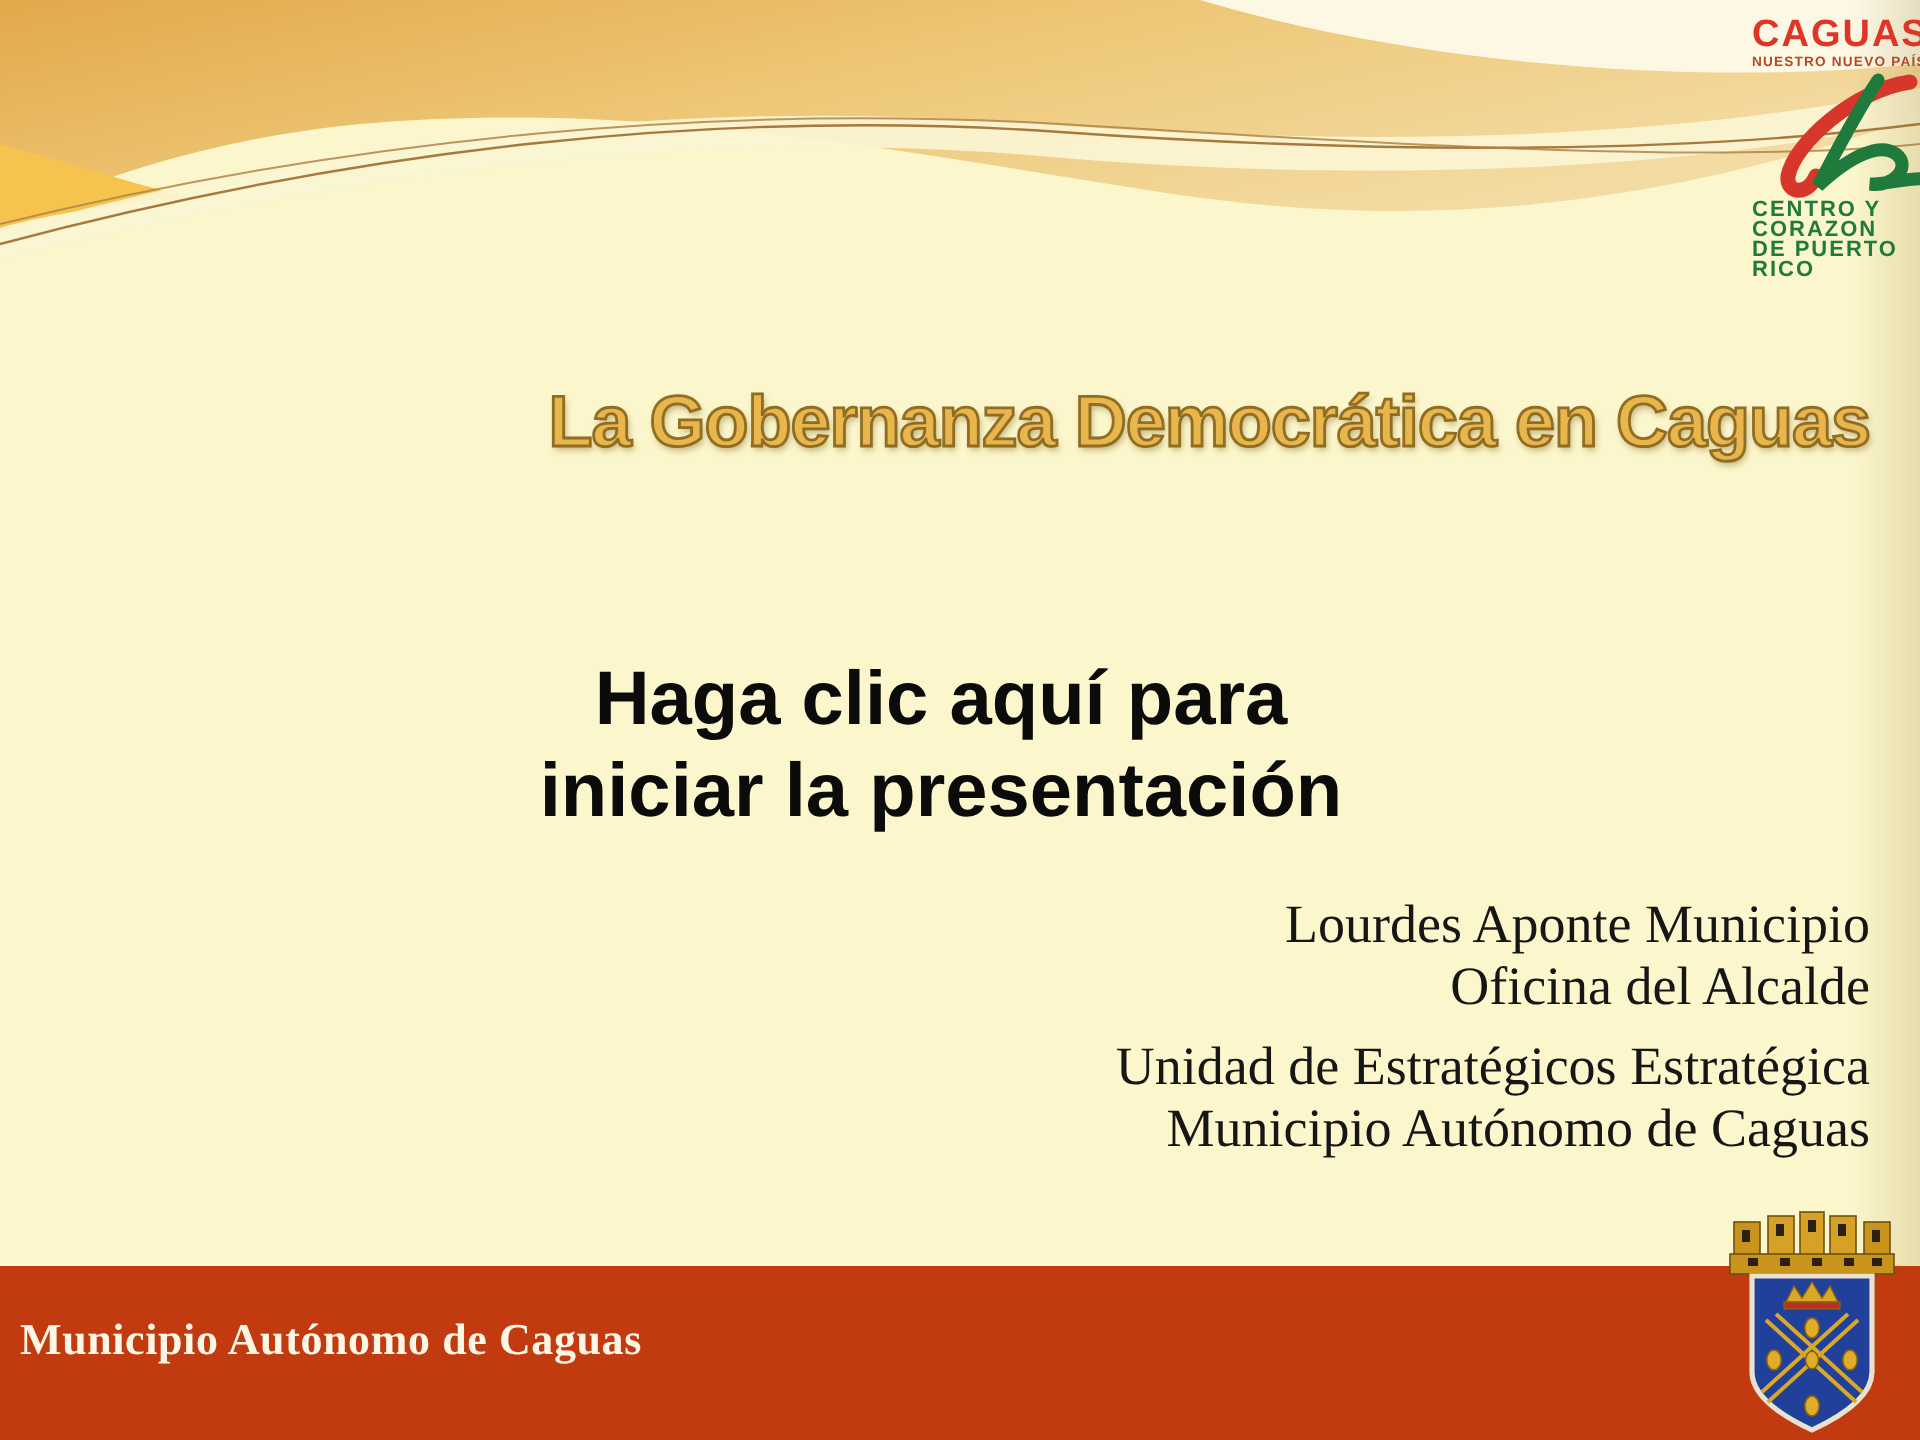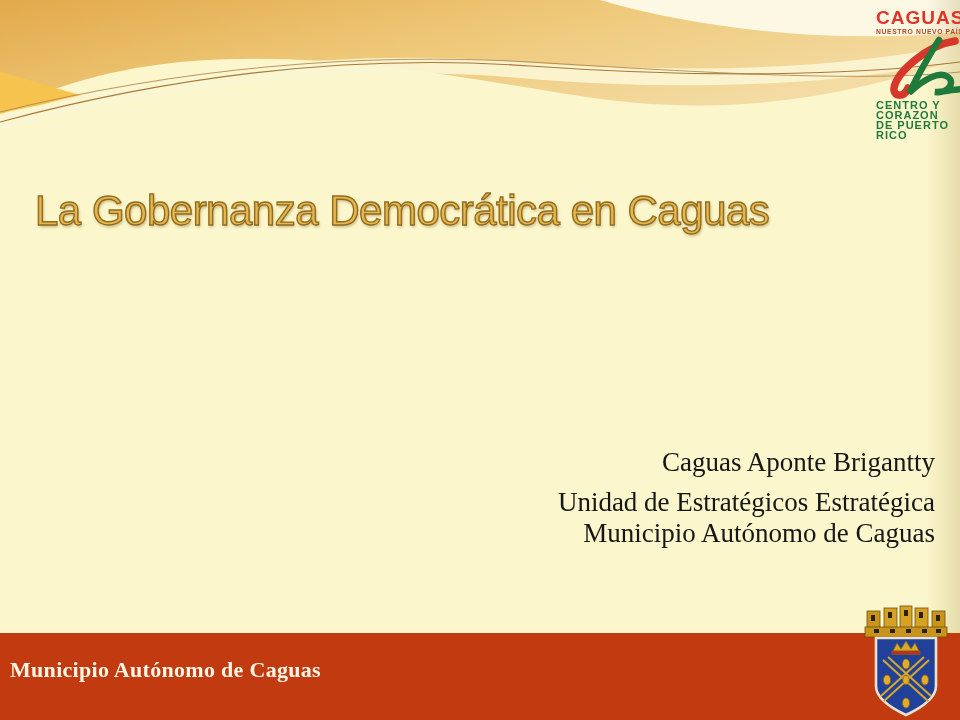--- a/index.html
+++ b/index.html
@@ -20,22 +20,22 @@
   }
   .brand-tagline{
     color:#B04A28;font-weight:bold;font-size:6.8px;letter-spacing:.6px;line-height:8px;margin-top:1px;
   }
   .brand-mono{display:block;margin:0 auto;}
   .brand-sub{
     color:#1F7A3C;font-weight:bold;font-size:11px;letter-spacing:1px;line-height:10px;
   }
   
   .title{
-    position:absolute;top:183px;right:25px;width:900px;
-    font-weight:400;font-size:42px;line-height:56px;letter-spacing:-0.5px;
+    position:absolute;top:183px;right:25px;width:900px;text-align:right;
+    font-weight:700;font-size:36px;line-height:56px;letter-spacing:-0.5px;
     color:#E8B64C;
     -webkit-text-stroke:1.4px #8F6D22;
     text-shadow:1px 2px 3px rgba(130,95,25,0.45);
   }
   
   .click-prompt{
     position:absolute;top:327px;left:228px;width:485px;text-align:center;
     font-weight:bold;font-size:38px;line-height:46px;color:#0b0b0b;
     cursor:pointer;
   }
@@ -87,23 +87,28 @@
       <path d="M60,4 C48,22 38,42 30,57 C46,42 61,35 69,41 C77,47 68,58 56,56 C68,56 84,50 93,56 C96,58 94,62 90,61" fill="none" stroke="#1F7A3C" stroke-width="6.5" stroke-linecap="round"></path>
     </svg>
     <div class="brand-sub">CENTRO Y CORAZON</div>
     <div class="brand-sub">DE PUERTO RICO</div>
   </div>
 
   <div class="title">
     <div>La Gobernanza Democrática en Caguas</div>
   </div>
 
+  <div class="click-prompt">
+    <div>Haga clic aquí para</div>
+    <div>iniciar la presentación</div>
+  </div>
 
   <div class="credits">
-    <div>Caguas Aponte Brigantty</div>
+    <div>Lourdes Aponte Municipio</div>
+    <div>Oficina del Alcalde</div>
     <div class="gap"></div>
     <div>Unidad de Estratégicos Estratégica</div>
     <div>Municipio Autónomo de Caguas</div>
   </div>
 
   <div class="footer-bar">
     <div class="footer-text">Municipio Autónomo de Caguas</div>
   </div>
 
   <svg class="coat" viewBox="0 0 88 116" aria-hidden="true">

